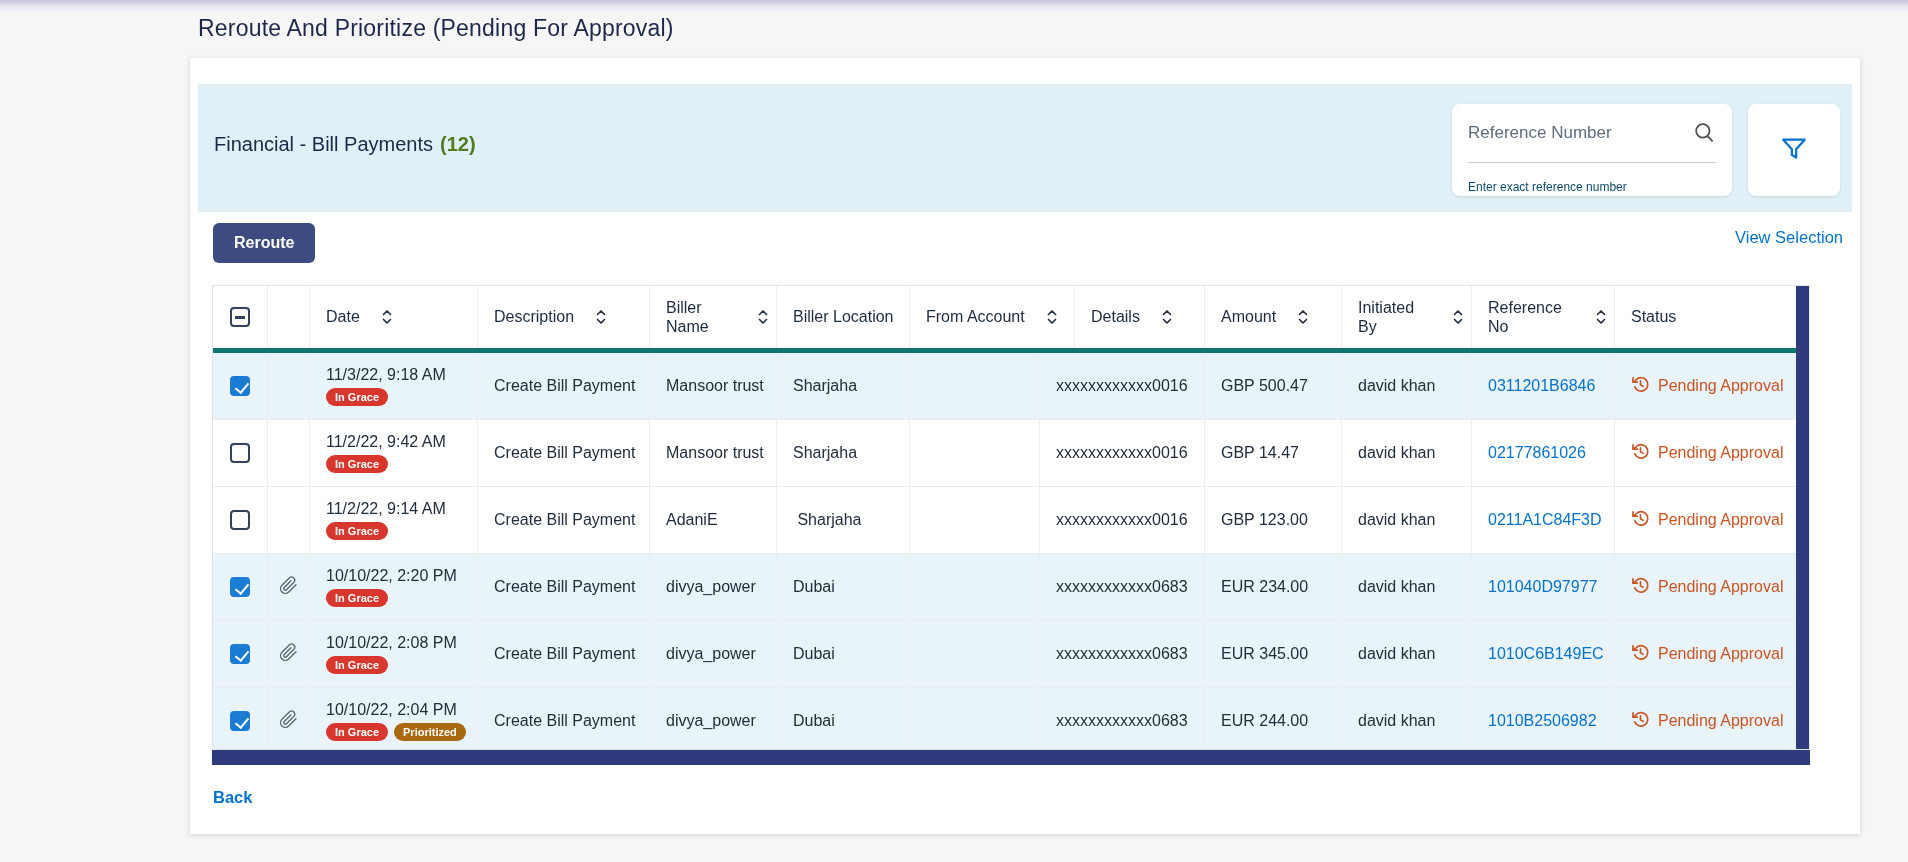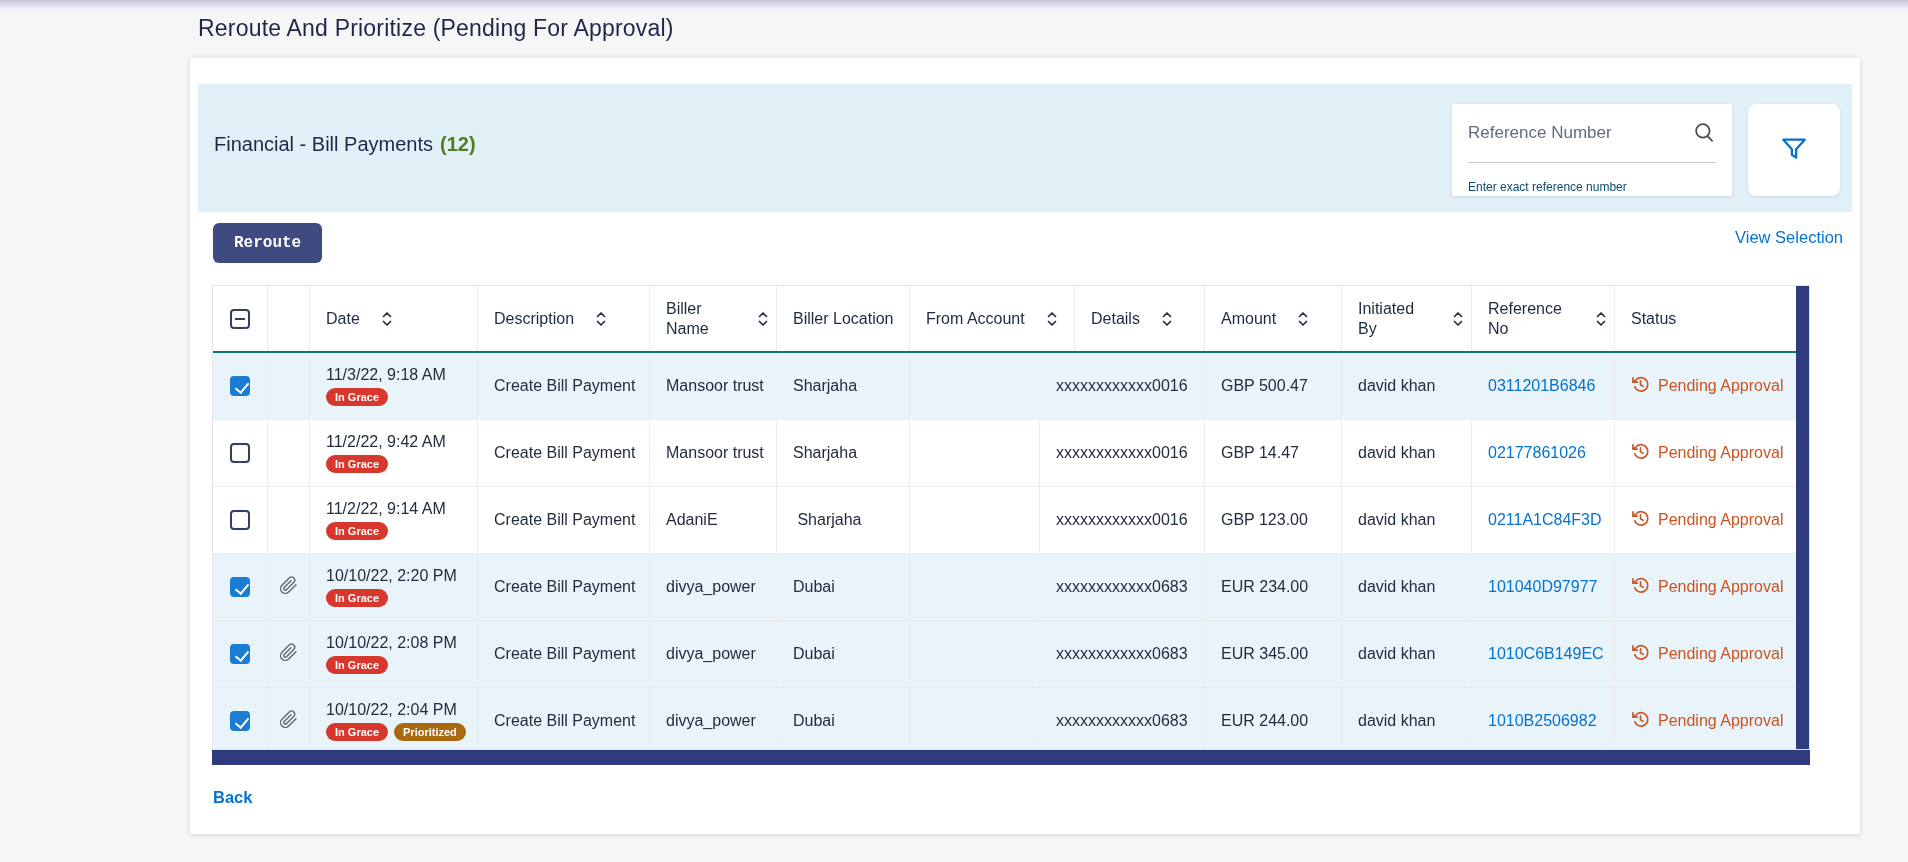--- a/index.html
+++ b/index.html
@@ -17,45 +17,45 @@
   .card { position:absolute; left:190px; top:58px; width:1670px; height:776px;
     background:#ffffff; box-shadow:0 1px 5px rgba(40,40,70,0.18); }
 
   .banner { position:absolute; left:8px; top:26px; width:1654px; height:128px;
     background:#e1eff7; }
   .heading { position:absolute; left:16px; top:0; height:120px; display:flex; align-items:center;
     font-size:20px; color:#1d2749; gap:7px; }
   .heading .count { color:#4f7d1f;font-weight:bold; }
 
   .searchbox { position:absolute; left:1254px; top:20px; width:280px; height:92px;
-    background:#fff; border-radius:0; box-shadow:0 1px 3px rgba(0,0,0,0.10); }
+    background:#fff; border-radius:8px; box-shadow:0 1px 3px rgba(0,0,0,0.10); }
   .search-input { position:absolute; left:16px; top:14px; width:200px; height:30px; border:none;
     outline:none; font-family:inherit; font-size:17px; color:#44556a; background:transparent; }
   .search-input::placeholder { color:#5e6e7e; opacity:1; }
   .search-icon { position:absolute; right:14px; top:16px; width:26px; height:26px; cursor:pointer; }
   .search-underline { position:absolute; left:16px; right:16px; top:58px; height:1px; background:#c9c9c9; }
   .search-helper { position:absolute; left:16px; top:76px; font-size:12px; color:#0c4a6e; }
 
   .filterbox { position:absolute; left:1550px; top:20px; width:92px; height:92px; background:#fff;
     border:none; border-radius:8px; box-shadow:0 1px 3px rgba(0,0,0,0.10); cursor:pointer;
     display:flex; align-items:center; justify-content:center; }
 
   .reroute { position:absolute; left:23px; top:165px; background:#3d4b80; color:#fff; border:none;
-    border-radius:6px; font-family:Liberation Mono, monospace; font-size:16px; font-weight:bold; padding:11px 21px;
+    border-radius:6px; font-family:Liberation Sans, sans-serif; font-size:16px; font-weight:bold; padding:11px 21px;
     cursor:pointer; }
   .view-selection { position:absolute; right:17px; top:170px; color:#0572ce; font-size:16.5px;
     text-decoration:none; cursor:pointer; }
 
   .table-wrap { position:absolute; left:22px; top:227px; width:1598px; height:465px;
     overflow:hidden; border:1px solid #e3e3e3; background:#fff; }
   .vscroll { position:absolute; right:0; top:0; width:13px; height:465px; background:#2e3c7e; cursor:grab; }
   .hscroll { position:absolute; left:22px; top:692px; width:1598px; height:15px; background:#2e3c7e; cursor:grab; }
 
   .thead, .tr { display:flex; width:1585px; }
-  .thead { height:67px; border-bottom:2px solid #0f766e; }
+  .thead { height:67px; border-bottom:5px solid #0f766e; }
   .tr { height:67px; border-bottom:1px solid #ebebeb; background:#fff; }
   .tr.selected { background:#e8f3fa; }
 
   .th, .td { display:flex; align-items:center; padding-left:16px; padding-right:8px;
     border-right:1px solid #ededed; height:100%; font-size:16px; color:#222e3d; overflow:hidden; }
   .th { color:#1c2b3f; line-height:1.2; }
   .th .sort { margin-left:22px; display:flex; align-items:center; flex:0 0 auto; cursor:pointer; }
 
   .cell-sel { width:55px; justify-content:center; padding-left:0; padding-right:0; }
   .cell-clip { width:42px; justify-content:center; padding-left:0; padding-right:0; }

